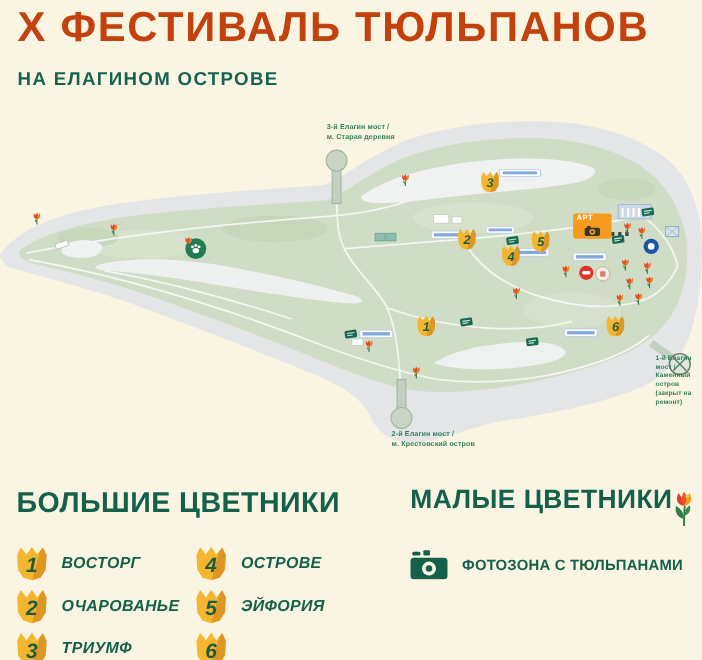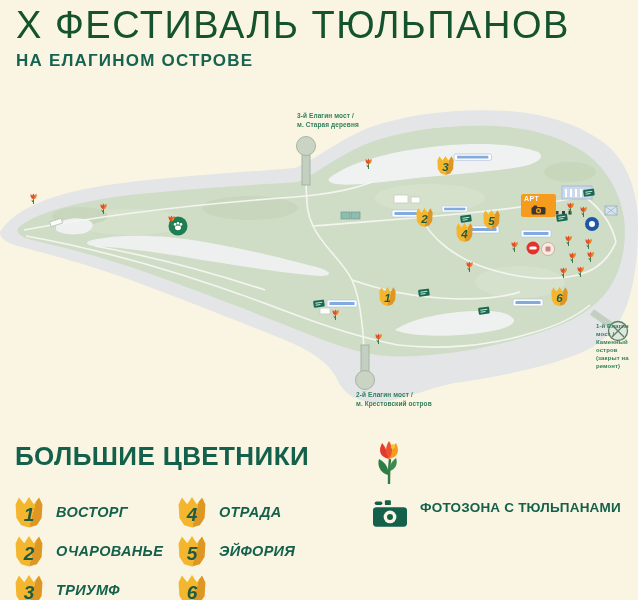--- a/index.html
+++ b/index.html
@@ -4,25 +4,25 @@
 <style>
   html,body{margin:0;padding:0;}
   body{
     width:638px;height:600px;position:relative;overflow:hidden;
     background:#faf5e2;
     font-family:"Liberation Sans",sans-serif;
   }
   
   .header{position:absolute;left:16px;top:6px;}
   h1{
-    margin:0;font-size:38px;font-weight:normal;letter-spacing:1.5px;
-    color:#14532d;line-height:1.02;white-space:nowrap;
+    margin:0;font-size:38px;font-weight:bold;letter-spacing:1.5px;
+    color:#c2410c;line-height:1.02;white-space:nowrap;
   }
   .subtitle{
-    margin-top:6px;font-size:17px;font-weight:bold;letter-spacing:1.2px;
+    margin-top:17px;font-size:17px;font-weight:bold;letter-spacing:1.2px;
     color:#156350;white-space:nowrap;
   }
   
   .map-wrap{position:absolute;left:0;top:100px;width:638px;height:330px;}
   .map-wrap svg.base{position:absolute;left:0;top:0;}
   .blabel{
     position:absolute;font-size:6.5px;font-weight:bold;color:#2f7f5b;
     line-height:1.35;letter-spacing:.1px;
   }
   .blabel span{display:block;}
@@ -50,21 +50,21 @@
   }
   .litem{display:flex;align-items:center;gap:13px;}
   .badge-lg{
     position:static;width:28px;height:32px;font-size:19px;padding-top:6px;
     flex:0 0 28px;
   }
   .llabel{font-size:14.5px;font-weight:bold;color:#14614b;letter-spacing:.3px;white-space:nowrap;font-style:italic;}
   .col-small{position:absolute;left:373px;top:9px;width:260px;}
   .heading-row{display:flex;align-items:flex-start;justify-content:space-between;}
   .heading-row h2{font-size:24px;}
-  .sitem{display:flex;align-items:flex-start;gap:13px;margin-top:15px;}
+  .sitem{display:flex;align-items:center;gap:13px;margin-top:15px;}
   .sitem:first-of-type{margin-top:17px;}
   .slabel{font-size:13.5px;font-weight:bold;color:#14614b;letter-spacing:.2px;white-space:nowrap;}
 </style>
 </head>
 <body>
 
 <header class="header">
   <h1>Х ФЕСТИВАЛЬ ТЮЛЬПАНОВ</h1>
   <div class="subtitle">НА ЕЛАГИНОМ ОСТРОВЕ</div>
 </header>
@@ -293,38 +293,39 @@
       <div class="litem">
         <span class="mk badge-lg">
             <i>3</i>
           </span>
         <span class="llabel">ТРИУМФ</span>
       </div>
       <div class="litem">
         <span class="mk badge-lg">
             <i>4</i>
           </span>
-        <span class="llabel">ОТРАДА</span>
+        <span class="llabel">ОСТРОВЕ</span>
       </div>
       <div class="litem">
         <span class="mk badge-lg">
             <i>5</i>
           </span>
         <span class="llabel">ЭЙФОРИЯ</span>
       </div>
       <div class="litem">
         <span class="mk badge-lg">
             <i>6</i>
           </span>
       </div>
     </div>
   </div>
 
   <div class="col-small">
     <div class="heading-row">
+      <h2>МАЛЫЕ ЦВЕТНИКИ</h2>
       <svg width="32" height="44" viewBox="0 0 30 44">
         <path d="M15,43 C15,34 15,26 16,18" stroke="#2f7d44" stroke-width="2.4" fill="none"></path>
         <path d="M14,34 C6,32 3,24 5,18 C12,22 15,27 14,34 Z" fill="#2f7d44"></path>
         <path d="M16,30 C22,28 24,22 22,17 C17,21 15,25 16,30 Z" fill="#3c8a50"></path>
         <path d="M8,2 C4,10 6,16 15,18 C13,10 11,5 8,2 Z" fill="#e23b2e"></path>
         <path d="M22,2 C26,10 24,16 15,18 C17,10 19,5 22,2 Z" fill="#f59b1e"></path>
         <path d="M15,0 C11,6 11,12 15,18 C19,12 19,6 15,0 Z" fill="#e8542e"></path>
         <circle cx="19" cy="5.5" r="2.2" fill="#f7c52e"></circle>
       </svg>
     </div>

